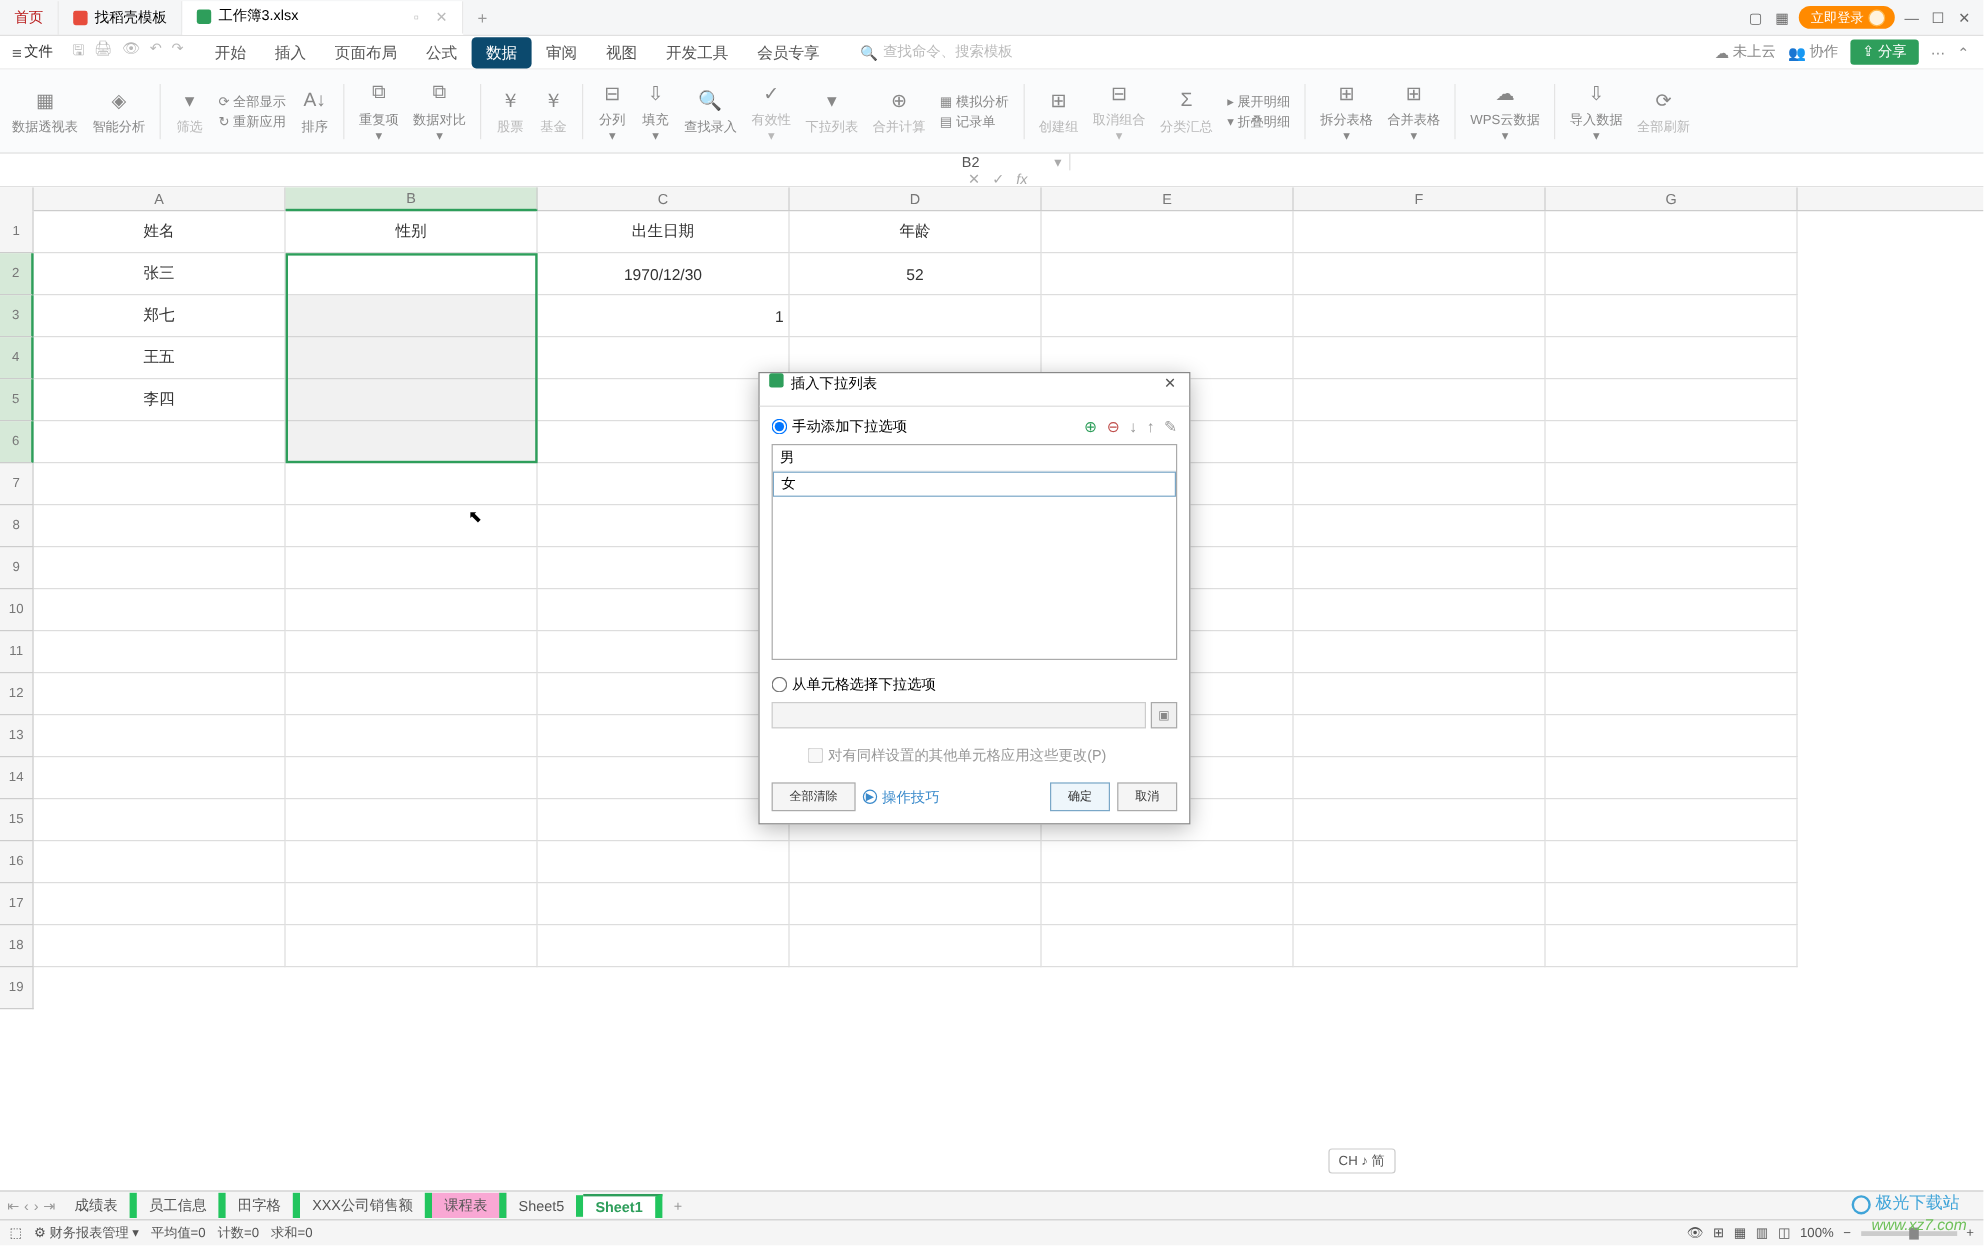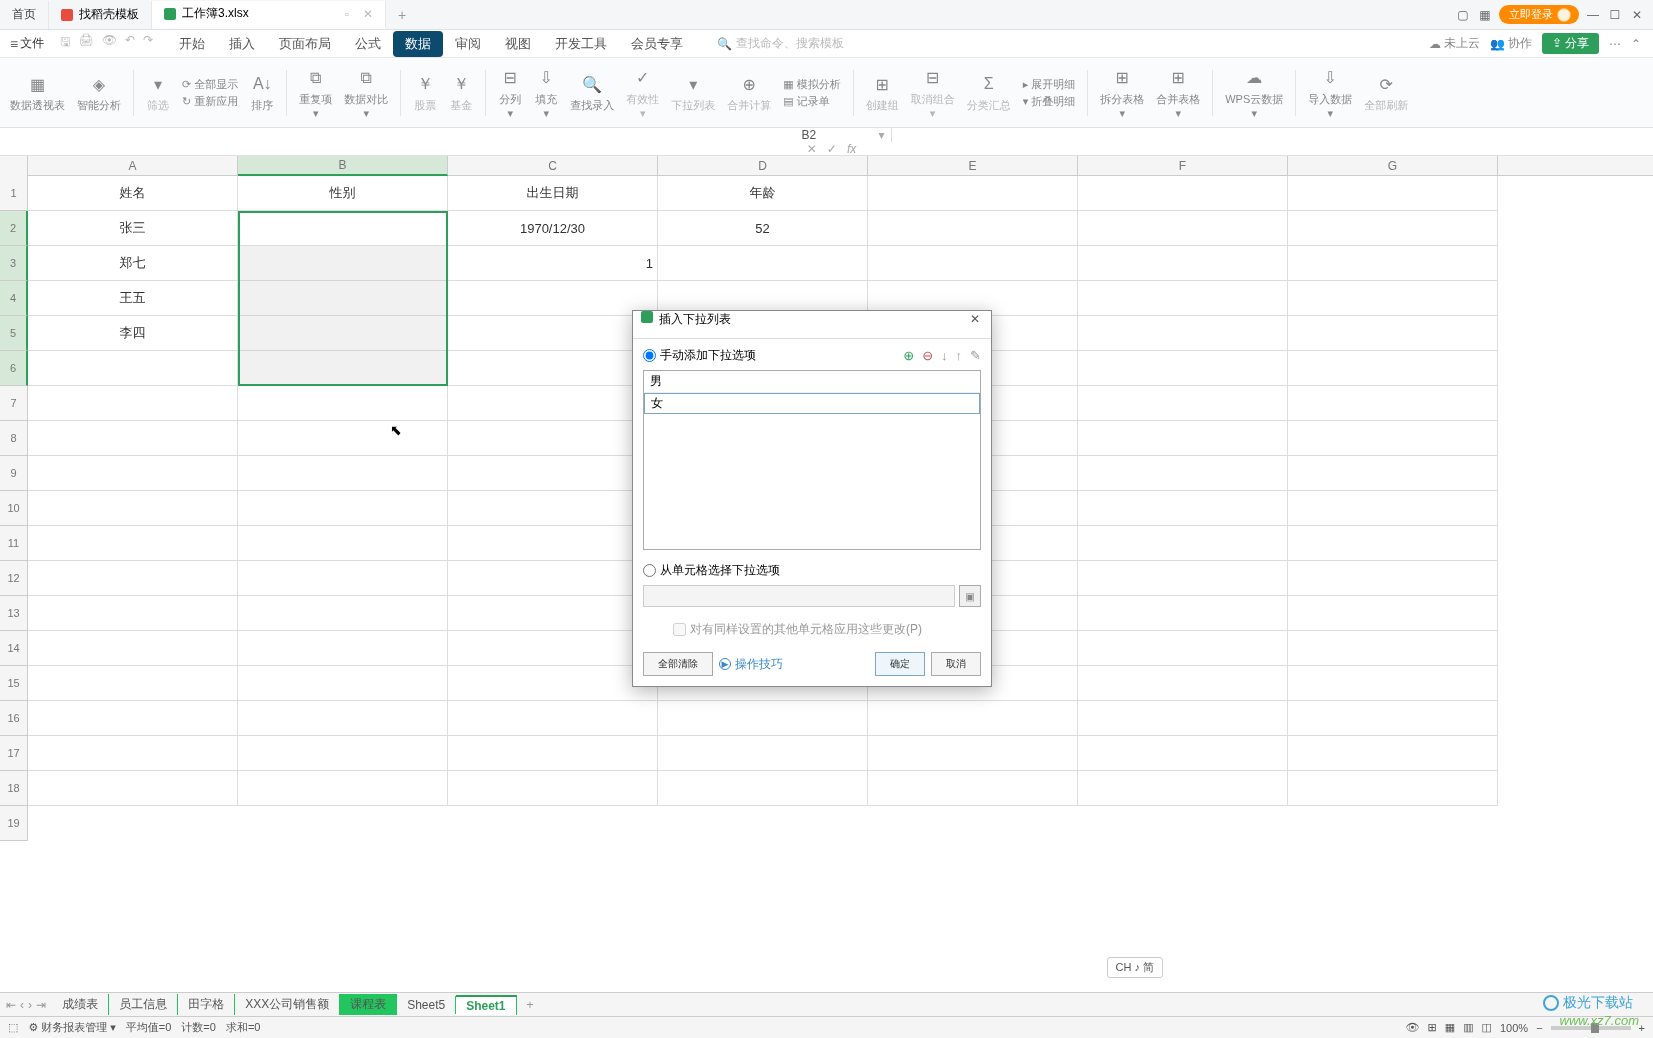--- a/index.html
+++ b/index.html
@@ -1,19 +1,19 @@
 <!DOCTYPE html>
 <html><head>
 <meta charset="utf-8">
 <style>
   * { margin: 0; padding: 0; box-sizing: border-box; font-family: "Microsoft YaHei", Arial, sans-serif; }
   html, body { width: 1653px; height: 1038px; background: #fff; overflow: hidden; position: relative; }
   .titlebar { height: 30px; display: flex; align-items: center; background: #f5f6f7; border-bottom: 1px solid #e0e0e0; }
   .titlebar .tab { display: flex; align-items: center; gap: 6px; height: 28px; padding: 0 12px; font-size: 12px; border-right: 1px solid #e8e8e8; position: relative; }
-  .titlebar .tab.home { color: #404040; }
+  .titlebar .tab.home { color: #b91c1c; }
   .titlebar .tab.active { background: #fff; border-bottom: 2px solid #fff; }
   .titlebar .spacer { flex: 1; }
   .titlebar .win-icons { display: flex; align-items: center; gap: 6px; padding-right: 8px; }
   .titlebar .win-icons .i { width: 16px; height: 16px; display: flex; align-items: center; justify-content: center; color: #666; font-size: 12px; }
   .login-btn { background: #ff8a00; color: #fff; font-size: 11px; padding: 2px 8px 2px 10px; border-radius: 10px; display:flex; align-items:center; gap:4px;}
   .login-btn .avatar { width:14px;height:14px;border-radius:50%;background:#fff3e0;border:1px solid #ffb84d; }
   .menubar { height: 28px; display: flex; align-items: center; background: #fff; border-bottom: 1px solid #e8e8e8; padding: 0 4px; gap: 2px; }
   .menubar .filebtn { display:flex;align-items:center;gap:2px;padding:0 6px;font-size:12px;color:#333;}
   .menubar .mitems { display:flex; gap:0; margin-left: 12px; }
   .menubar .mitems .m { padding: 4px 12px; font-size: 13px; color: #555; border-radius: 4px; }
@@ -58,29 +58,29 @@
   .dialog .rangerow{display:flex;gap:4px;}
   .dialog .rangerow .range-in{flex:1;height:22px;border:1px solid #ccc;background:#f4f4f4;}
   .dialog .rangerow .pick{width:22px;height:22px;border:1px solid #aaa;background:#f0f0f0;display:flex;align-items:center;justify-content:center;font-size:10px;color:#888;}
   .dialog .chkrow{display:flex;align-items:center;gap:4px;margin-top:14px;color:#999;padding-left:30px;}
   .dialog .btnrow{display:flex;gap:6px;margin-top:14px;}
   .dialog .btn{border:1px solid #aaa;background:#f5f5f5;padding:4px 14px;font-size:10px;color:#333;cursor:pointer;}
   .dialog .btn.ok{background:#eef6fb;border-color:#7aa7c7;}
   .dialog .tipbtn{display:flex;align-items:center;gap:4px;color:#3a8acb;}
   .sheet-tabs { height:24px;background:#f5f5f5;border-top:1px solid #ccc;display:flex;align-items:center;font-size:12px;color:#555;}
   .sheet-tabs .nav{display:flex;gap:4px;padding:0 6px;color:#999;}
-  .sheet-tabs .st{padding:2px 10px;border-right:1px solid #22c55e;}
-  .sheet-tabs .st.hl{background:#22c55e;}
+  .sheet-tabs .st{padding:2px 10px;border-right:6px solid #22c55e;}
+  .sheet-tabs .st.hl{background:#f9a8d4;}
   .sheet-tabs .st.act{background:#fff;border-top:2px solid #2e9e5b;color:#2e9e5b;font-weight:bold;}
   .statusbar{height:22px;background:#f5f5f5;border-top:1px solid #ccc;display:flex;align-items:center;font-size:11px;color:#555;padding:0 8px;gap:10px;}
   .statusbar .right{margin-left:auto;display:flex;align-items:center;gap:8px;}
   .zoom-slider{width:80px;height:4px;background:#ccc;position:relative;}
   .zoom-slider::after{content:'';position:absolute;left:50%;top:-3px;width:8px;height:10px;background:#888;}
   .ime-hint{position:absolute;right:490px;bottom:60px;border:1px solid #ccc;background:#fff;font-size:11px;padding:2px 8px;border-radius:3px;color:#555;}
-  .watermark1{position:absolute;right:20px;bottom:26px;font-size:14px;color:#3fa4d8;display:flex;align-items:center;gap:4px;}
+  .watermark1{position:absolute;right:20px;bottom:26px;font-size:14px;color:#3fa4d8;display:flex;align-items:flex-end;gap:4px;}
   .watermark2{position:absolute;right:14px;bottom:10px;font-size:13px;color:#6fc05a;font-style:italic;margin-top:12px;}
   .cursor-ptr{position:absolute;left:390px;top:422px;font-size:14px;color:#000;}
   svg.arrow-svg{position:absolute;pointer-events:none;}
 </style>
 </head>
 <body>
 
 <div class="titlebar">
   <div class="tab home">
       <span>首页</span>

